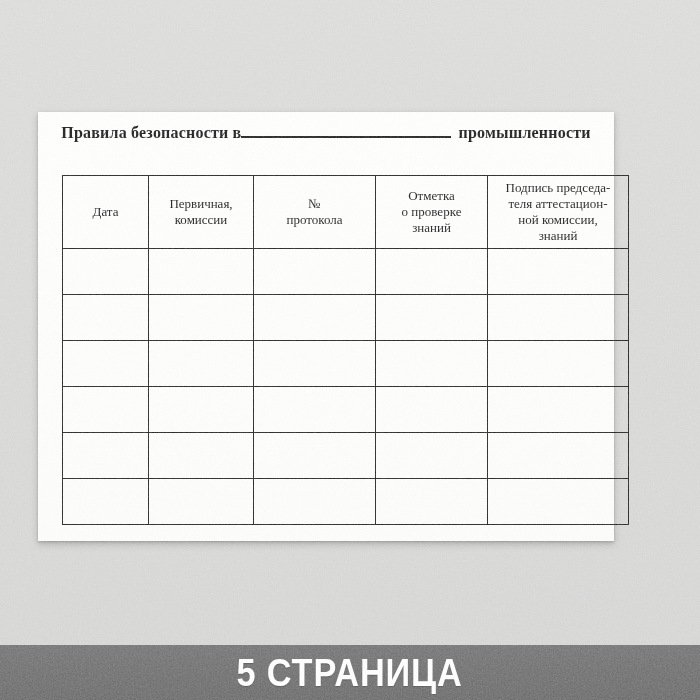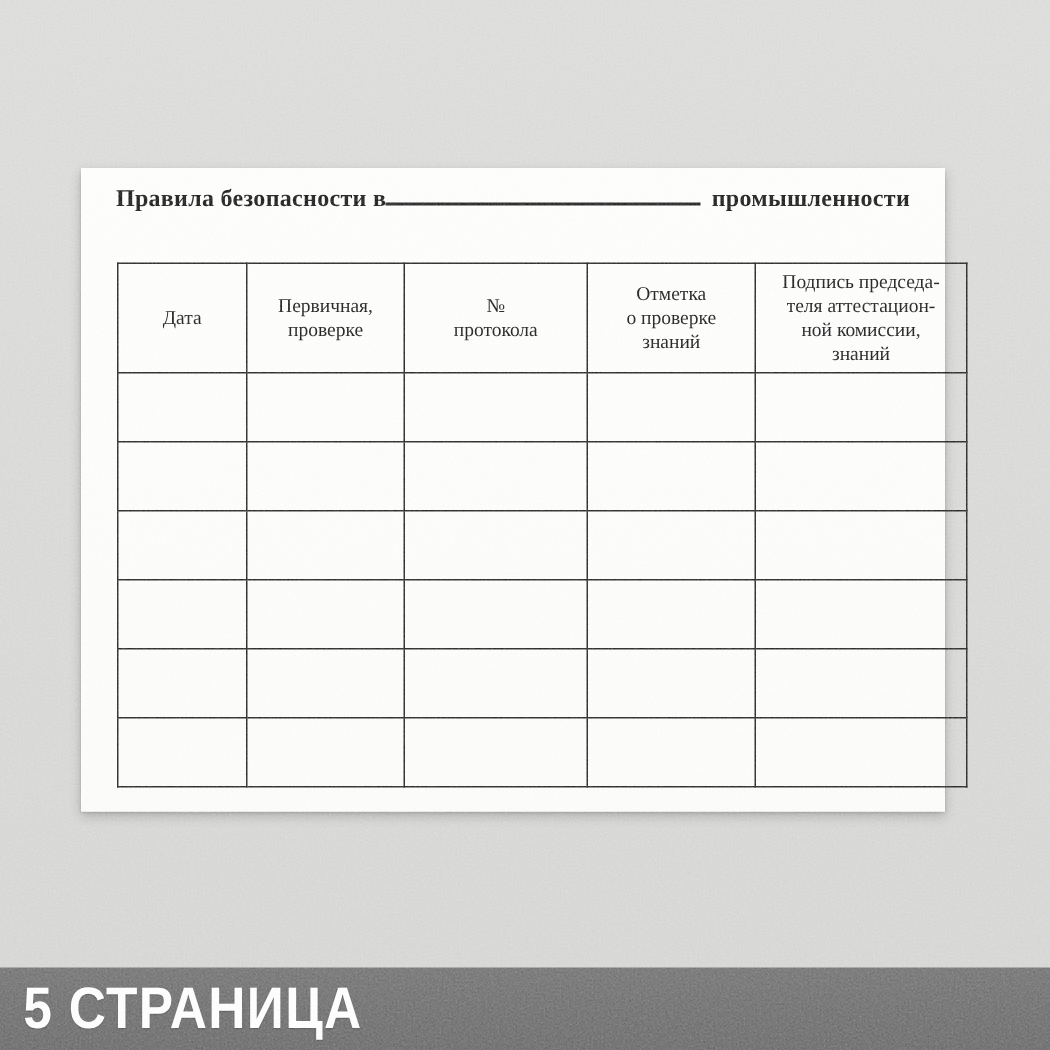--- a/index.html
+++ b/index.html
@@ -21,21 +21,20 @@
   }
   
   .paper {
     position: absolute;
     left: 38px;
     top: 112px;
     width: 576px;
     height: 429px;
     background: linear-gradient(180deg, #fdfdfc 0%, #fbfbfa 100%);
     box-shadow: 0 1px 2px rgba(0,0,0,0.18), 0 3px 7px rgba(60,60,60,0.30);
-    margin-left: 16px;
   }
   .doc-title {
     margin-top: 12px;
     text-align: center;
     font-size: 16px;
     font-weight: bold;
     color: #141414;
     letter-spacing: 0.2px;
     white-space: nowrap;
   }
@@ -75,21 +74,21 @@
   
   .footer-bar {
     position: absolute;
     left: 0;
     top: 645px;
     width: 700px;
     height: 55px;
     background: linear-gradient(180deg, #706f6f 0%, #6b6a6a 50%, #676666 100%);
     display: flex;
     align-items: center;
-    justify-content: flex-start;
+    justify-content: center;
   }
   .footer-text {
     font-family: "Liberation Sans", "DejaVu Sans", sans-serif;
     font-weight: 700;
     font-size: 39px;
     color: #fdfdfd;
     letter-spacing: 1px;
     transform: scaleX(0.88);
     transform-origin: center;
     text-shadow: 0 1px 1px rgba(0,0,0,0.25);
@@ -116,21 +115,21 @@
         <col style="width:86px">
         <col style="width:105px">
         <col style="width:122px">
         <col style="width:112px">
         <col style="width:141px">
       </colgroup>
       <thead>
         <tr>
           <th>Дата</th>
           <th>Первичная,
-проверке</th>
+комиссии</th>
           <th>№
 протокола</th>
           <th>Отметка
 о проверке
 знаний</th>
           <th>Подпись председа-
 теля аттестацион-
 ной комиссии,
 знаний</th>
         </tr>

